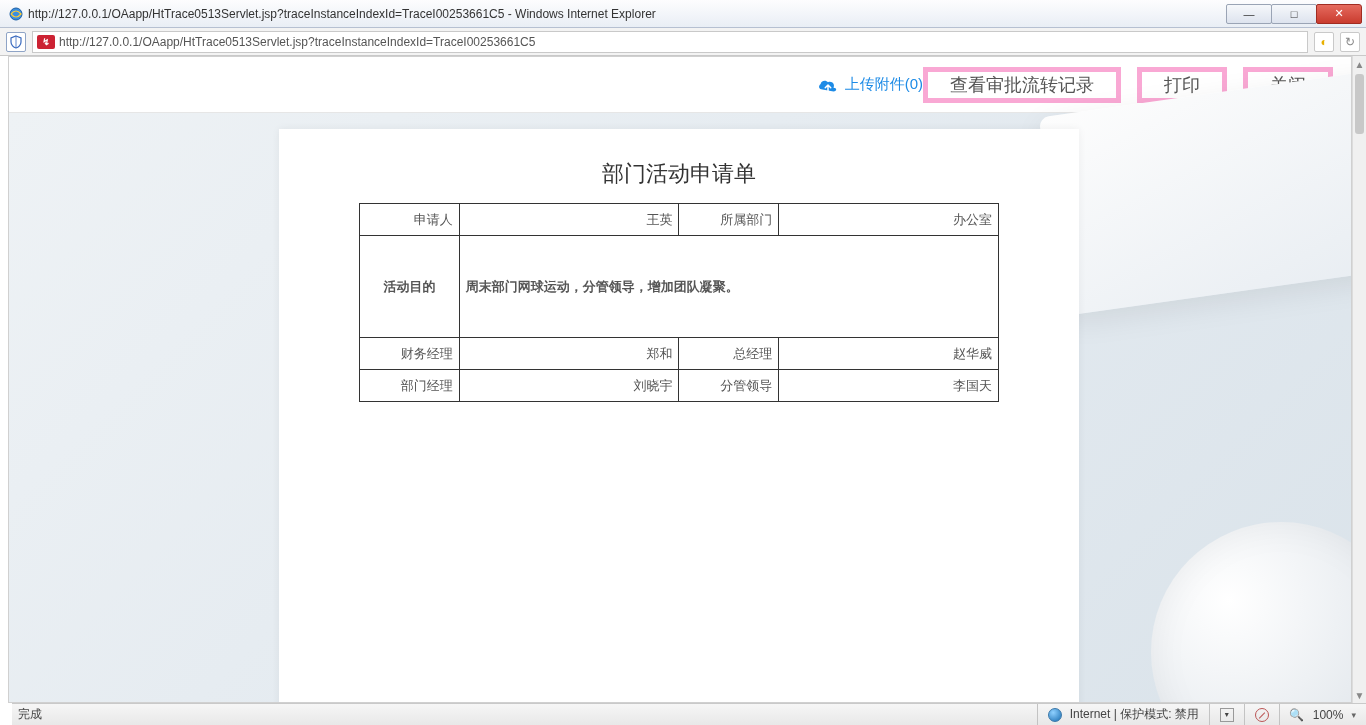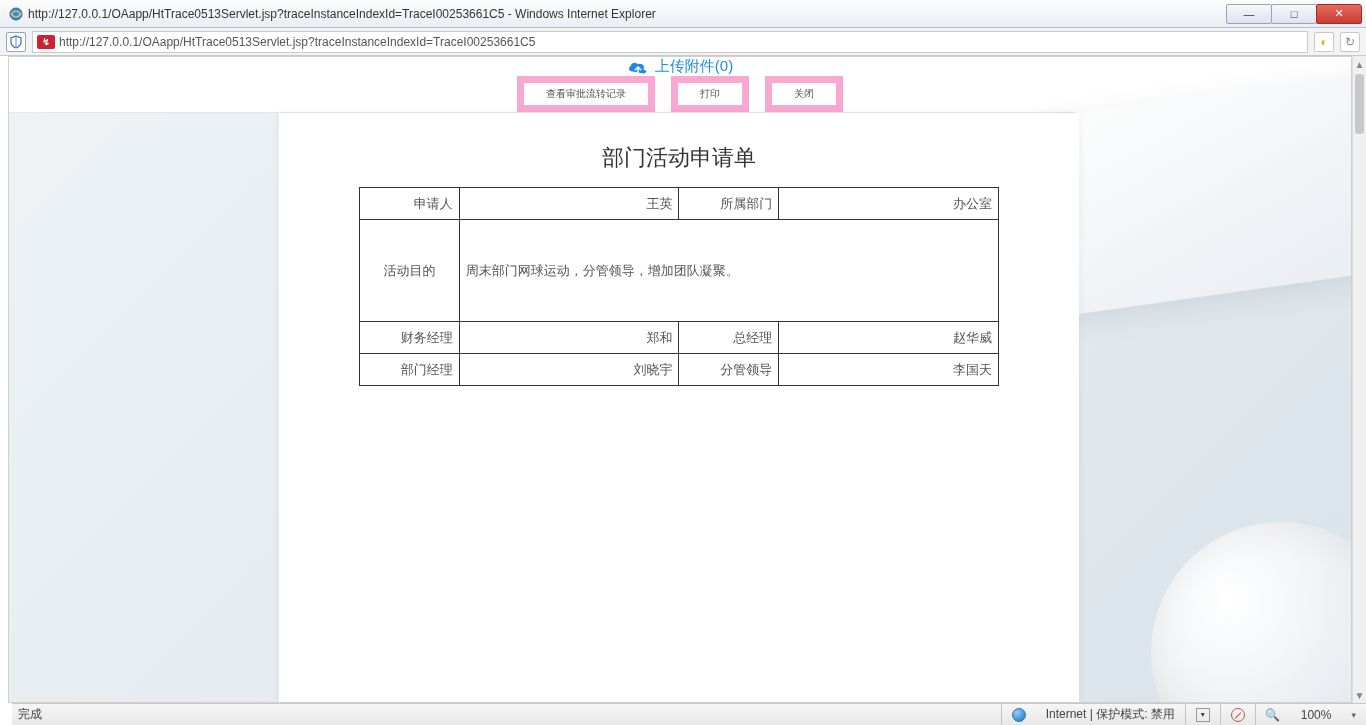--- a/index.html
+++ b/index.html
@@ -23,45 +23,45 @@
 
 .viewport { position: relative; height: calc(725px - 28px - 28px - 22px); }
 .content-frame { position: absolute; top: 0; left: 8px; right: 14px; bottom: 0; border: 1px solid #d0d0d0; background: #fff; overflow: hidden; }
 .scrollbar-v { position: absolute; right: 0; top: 0; bottom: 0; width: 14px; background: #f0f0f0; border-left: 1px solid #dcdcdc; }
 .scrollbar-v .thumb { position: absolute; left: 2px; right: 2px; top: 18px; height: 60px; background: #c8c8c8; border-radius: 3px; }
 .scrollbar-v .arrow { position: absolute; left: 0; right: 0; height: 16px; display: flex; align-items: center; justify-content: center; color: #888; font-size: 10px; }
 .scrollbar-v .arrow.up { top: 0; }
 .scrollbar-v .arrow.down { bottom: 0; }
 
 
-.toolbar { height: 56px; display: flex; align-items: center; justify-content: flex-end; padding: 0 18px; border-bottom: 1px solid #e6e6e6; flex-direction: column; }
+.toolbar { height: 56px; display: flex; align-items: center; justify-content: flex-end; padding: 0 18px; border-bottom: 1px solid #e6e6e6; }
 .attach { display: flex; align-items: center; gap: 6px; color: #1d8be6; font-size: 15px; font-weight: 500; }
 .attach svg { width: 22px; height: 18px; }
 .toolbar-right { display: flex; gap: 16px; }
-.tb-btn { border: 7px solid #f9a8d4; background: #fff; color: #555; height: 36px; padding: 0 22px; font-size: 10px; display: flex; align-items: center; justify-content: center; cursor: default; }
+.tb-btn { border: 5px solid #f9a8d4; background: #fff; color: #555; height: 36px; padding: 0 22px; font-size: 18px; display: flex; align-items: center; justify-content: center; cursor: default; }
 
 
 .form-bg { position: relative; height: calc(100% - 56px); background: linear-gradient(135deg, #eef2f5 0%, #e2e9ef 60%, #dae3ea 100%); }
 .form-bg::before { content:""; position:absolute; right:-40px; top:-20px; width:340px; height:200px; background: linear-gradient(160deg,#fdfdfd,#e8edf2); border-radius: 10px; transform: rotate(-8deg); box-shadow: 0 8px 30px rgba(0,0,0,0.08); }
 .form-bg::after { content:""; position:absolute; right:-60px; bottom:-80px; width:260px; height:260px; border-radius:50%; background: radial-gradient(circle at 30% 30%, #ffffff, #d7dee5); box-shadow: inset 0 0 40px rgba(0,0,0,0.05); }
 
-.paper { position: absolute; left: 270px; top: 0; width: 800px; min-height: 100%; background: #fff; box-shadow: 0 0 8px rgba(0,0,0,0.06); padding: 30px 60px; }
+.paper { position: absolute; left: 270px; top: 16px; width: 800px; min-height: 100%; background: #fff; box-shadow: 0 0 8px rgba(0,0,0,0.06); padding: 30px 60px; }
 .form-title { text-align: center; font-size: 22px; color: #333; margin-bottom: 14px; font-weight: 400; }
 
 table.form-tbl { width: 640px; margin: 0 auto; border-collapse: collapse; }
 table.form-tbl td { border: 1px solid #333; height: 32px; text-align: right; font-size: 13px; color: #555; padding: 0 6px; }
 table.form-tbl td.lbl { width: 100px; }
 table.form-tbl td.val { width: 220px; font-family: Liberation Serif, serif; }
-table.form-tbl td.big { height: 102px; text-align: left; vertical-align: middle; }
+table.form-tbl td.big { height: 102px; text-align: left; vertical-align: middle; font-weight: bold; }
 table.form-tbl td.big-lbl { width: 100px; text-align: center; }
 
 
 .statusbar { position: absolute; left: 12px; right: 0; bottom: 0; height: 22px; background: linear-gradient(#f6f6f6,#e8e8e8); border-top: 1px solid #c9c9c9; display: flex; align-items: center; font-size: 12px; color: #444; }
 .statusbar .left { flex: 1; padding-left: 6px; }
-.statusbar .seg { border-left: 1px solid #c3c3c3; height: 100%; display: flex; align-items: center; padding: 0 10px; gap: 20px; }
+.statusbar .seg { border-left: 1px solid #c3c3c3; height: 100%; display: flex; align-items: center; padding: 0 10px; gap: 8px; }
 .statusbar .globe { width: 14px; height: 14px; border-radius: 50%; background: radial-gradient(circle at 35% 30%, #8fd0ff, #1a6fb3); border: 1px solid #3a77a8; }
 .statusbar .zoom-dd::after { content: " ▾"; color: #666; font-size: 9px; }
 .slash-icon { width:14px; height:14px; border:1px solid #b55; border-radius:50%; position:relative; }
 .slash-icon::after { content:""; position:absolute; left:2px; right:2px; top:50%; height:1px; background:#b55; transform:rotate(-45deg); }
 </style>
 </head>
 <body>
 
 <div class="titlebar">
   <span class="favicon">

